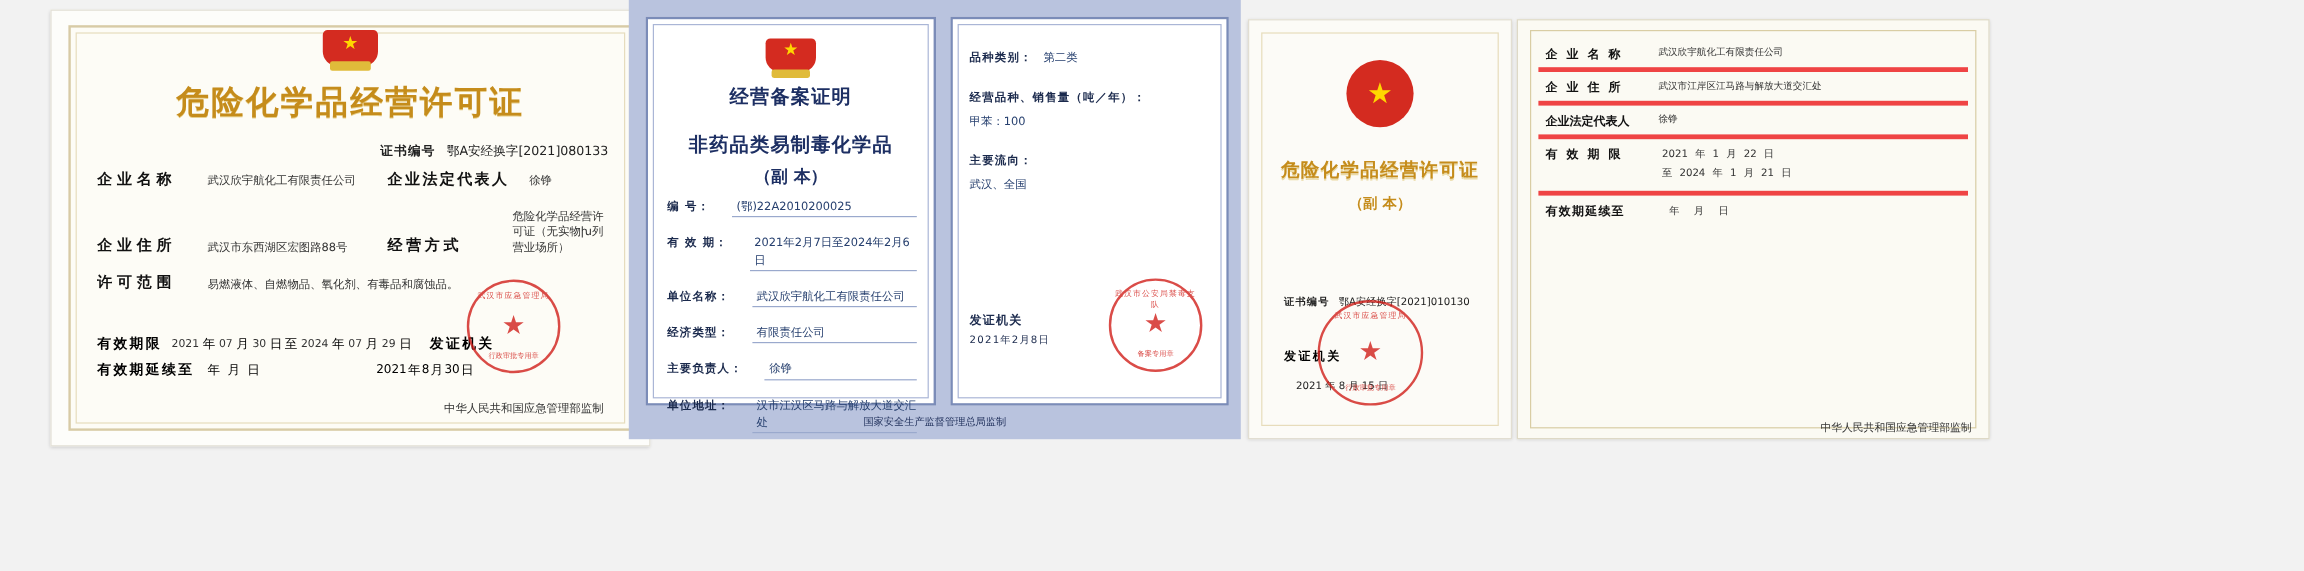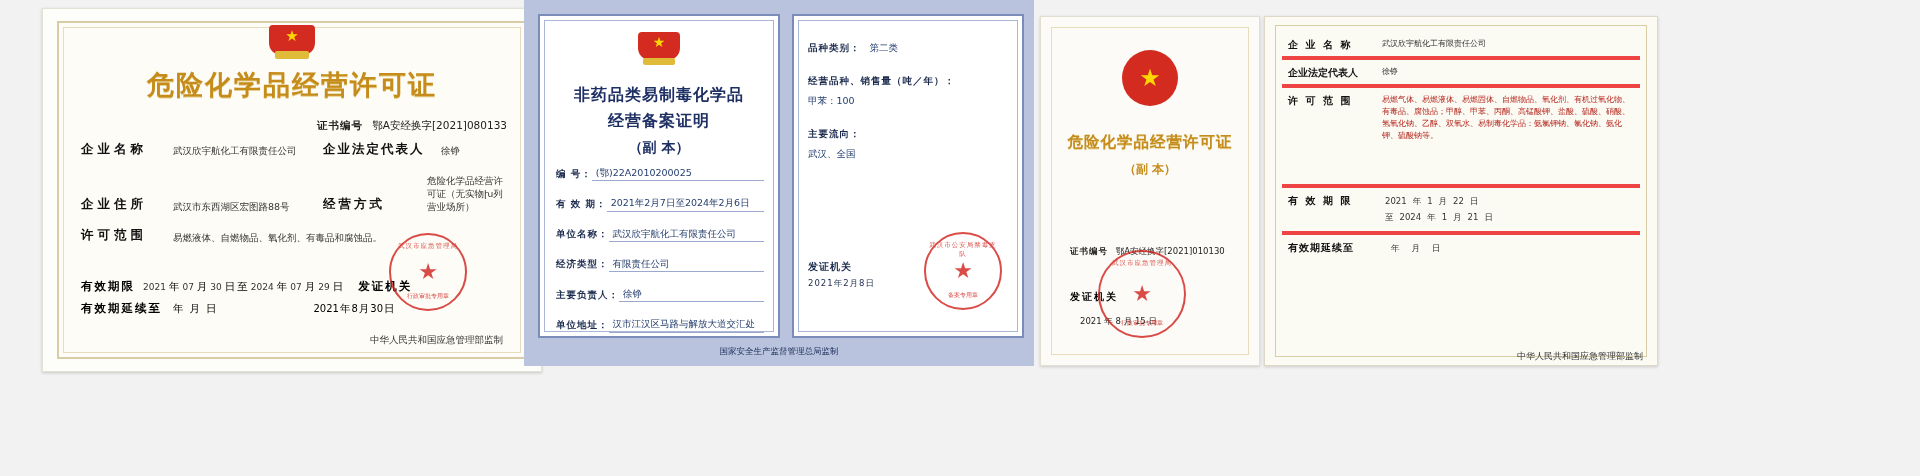--- a/index.html
+++ b/index.html
@@ -125,21 +125,21 @@
     text-align:center;color:#1d2f63;font-weight:bold;font-size:16px;
     letter-spacing:1px;line-height:1.9;margin-top:10px;
   }
   .c2-sub{
     text-align:center;color:#1d2f63;font-weight:bold;font-size:14px;margin-top:2px;
   }
   .c2-fields{position:absolute;left:16px;right:14px;top:150px;font-size:9.5px;color:#1b2a4d;}
   .c2-field{margin-bottom:15px;line-height:1.5;}
   .c2-field .k{font-weight:bold;letter-spacing:1px;}
   .c2-field .v{color:#27406f;}
-  .c2-rowline{display:flex;align-items:center;}
+  .c2-rowline{display:flex;align-items:flex-start;gap:18px;}
   .c2-rowline .v{border-bottom:1px solid #9aa9cd;flex:1;padding-left:4px;}
   .c2-r-fields{position:absolute;left:14px;right:12px;top:26px;font-size:9.5px;color:#1b2a4d;}
   .c2-r-block{margin-bottom:20px;}
   .c2-r-block .k{font-weight:bold;letter-spacing:1px;}
   .c2-r-block .v{color:#27406f;margin-top:7px;display:block;}
   .c2-issuer{
     position:absolute;left:14px;bottom:46px;font-weight:bold;font-size:10px;letter-spacing:1px;color:#1b2a4d;
   }
   .c2-issuer .sub{font-weight:normal;font-size:8.5px;display:block;margin-top:4px;}
   .c2-stamp{right:20px;bottom:26px;}
@@ -284,22 +284,22 @@
     </div>
   </div>
 
   <div class="cert2">
 
     <div class="pane left">
       <div class="c2-emblem">
         <div class="flag"></div>
         <div class="base"></div>
       </div>
+      <div class="c2-title" style="margin-top:-4px;">经营备案证明</div>
       <div class="c2-title">非药品类易制毒化学品</div>
-      <div class="c2-title" style="margin-top:-4px;">经营备案证明</div>
       <div class="c2-sub">（副 本）</div>
 
       <div class="c2-fields">
         <div class="c2-field c2-rowline">
           <span class="k">编 号：</span>
           <span class="v">(鄂)22A2010200025</span>
         </div>
         <div class="c2-field c2-rowline">
           <span class="k">有 效 期：</span>
           <span class="v">2021年2月7日至2024年2月6日</span>
@@ -388,31 +388,31 @@
 
   <div class="cert4">
     <div class="inner">
       <div class="c4-rows">
 
         <div class="c4-row">
           <div class="c4-k">企 业 名 称</div>
           <div class="c4-v">武汉欣宇航化工有限责任公司</div>
         </div>
 
+        <div class="c4-row">
+          <div class="c4-k">企 业 住 所</div>
+          <div class="c4-v">武汉市江岸区江马路与解放大道交汇处</div>
+        </div>
 
         <div class="c4-row">
           <div class="c4-k" style="letter-spacing:0;">企业法定代表人</div>
           <div class="c4-v">徐铮</div>
         </div>
 
 
-        <div class="c4-row" style="min-height:96px;">
-          <div class="c4-k">许 可 范 围</div>
-          <div class="c4-v red">易燃气体、易燃液体、易燃固体、自燃物品、氧化剂、有机过氧化物、有毒品、腐蚀品；甲醇、甲苯、丙酮、高锰酸钾、盐酸、硫酸、硝酸、氢氧化钠、乙醇、双氧水、易制毒化学品：氨氯钾钠、氯化钠、氨化钾、硫酸钠等。</div>
-        </div>
 
         <div class="c4-row">
           <div class="c4-k">有 效 期 限</div>
           <div class="c4-v c4-dates">
             <div class="c4-dline">
               <span class="n">2021</span>
               <span class="n">年</span>
               <span class="n">1</span>
               <span class="n">月</span>
               <span class="n">22</span>

